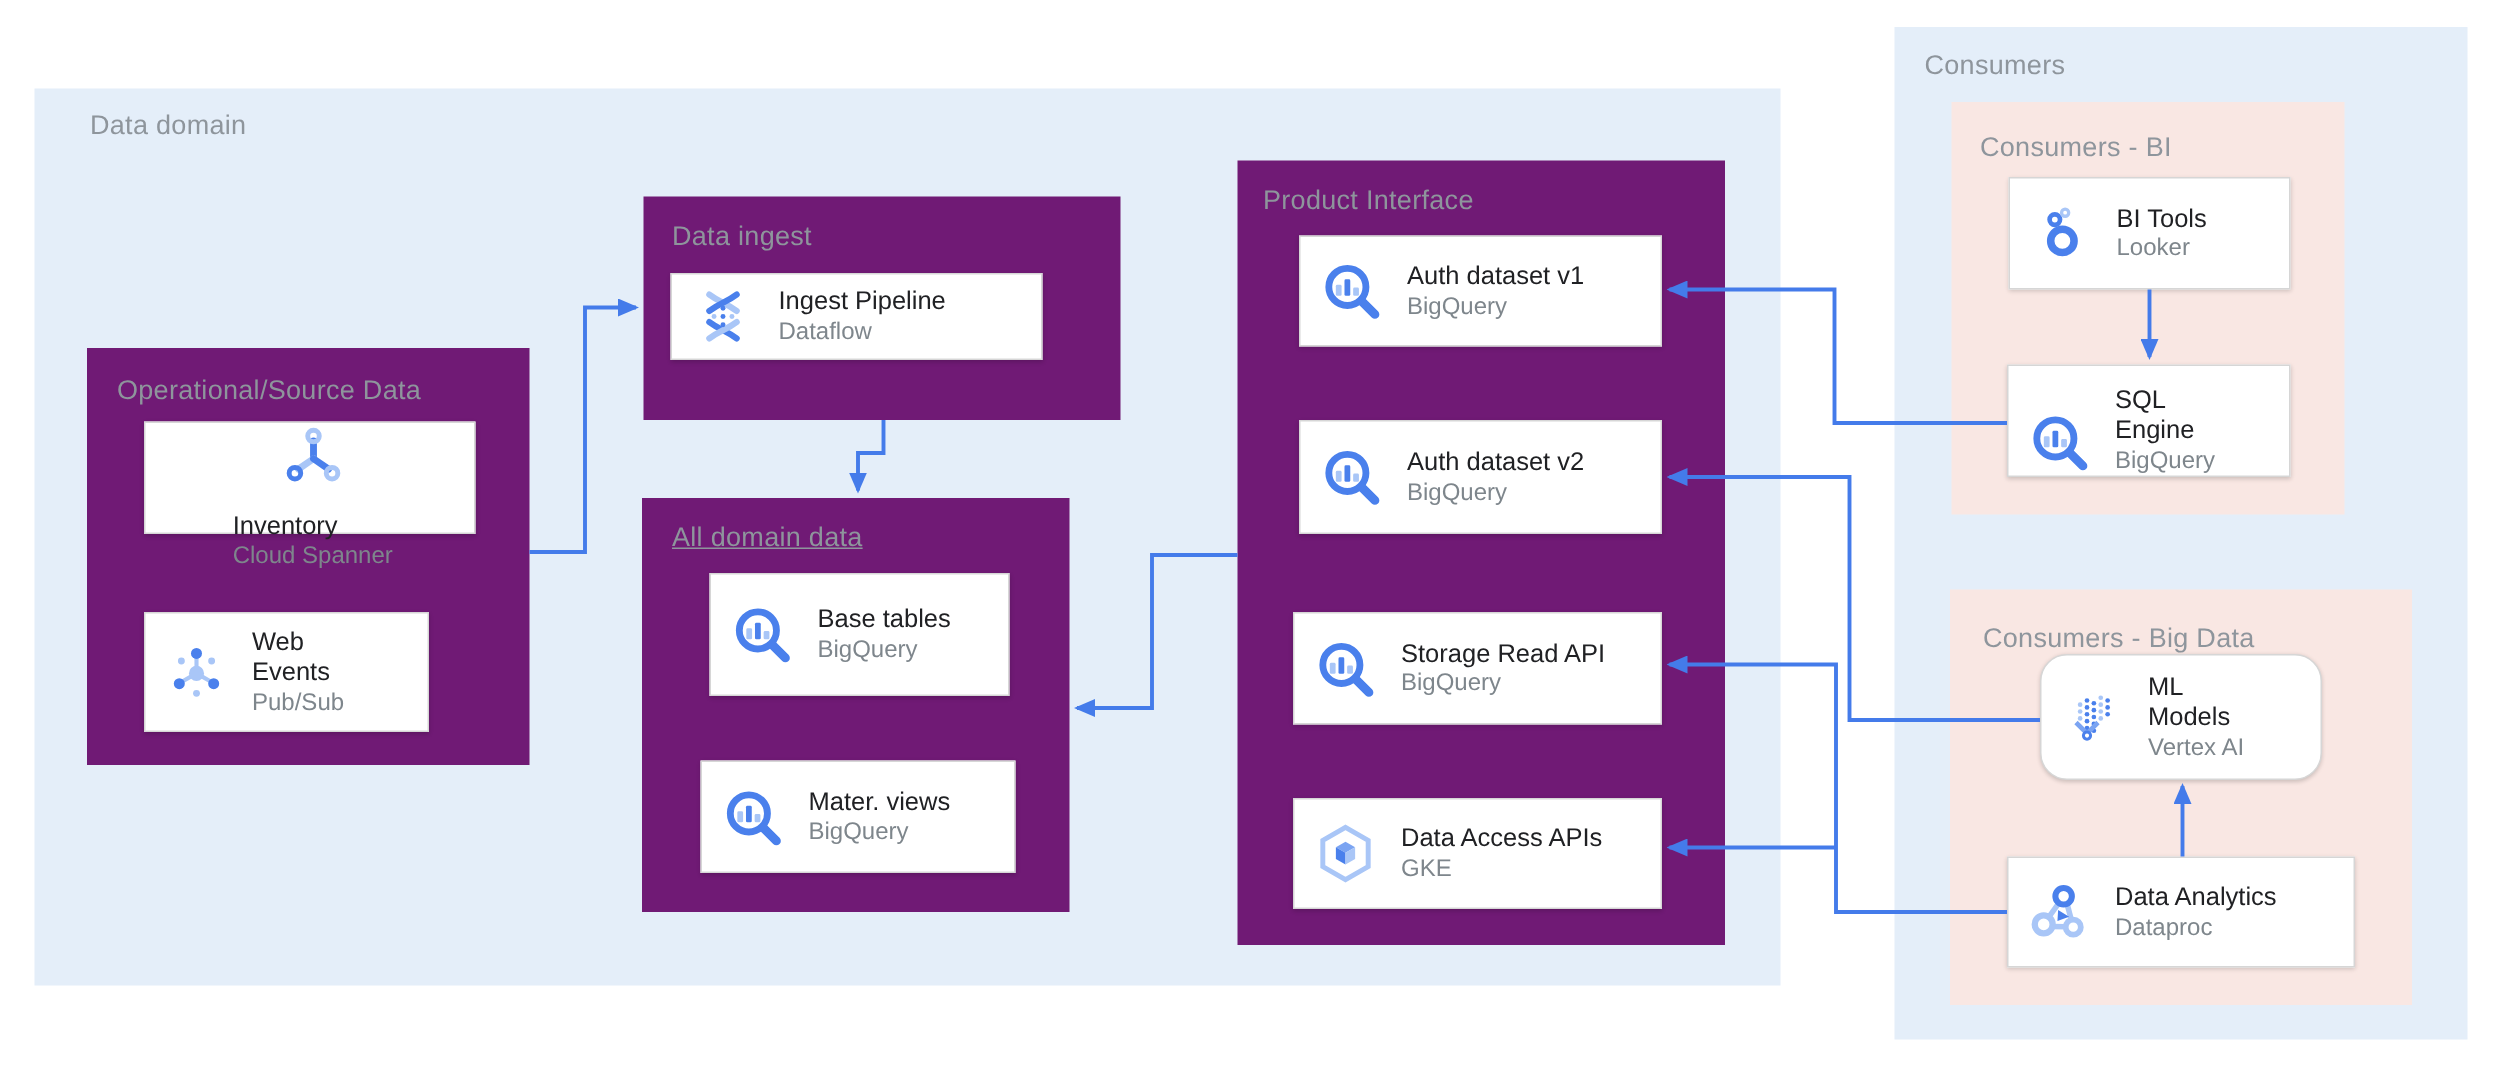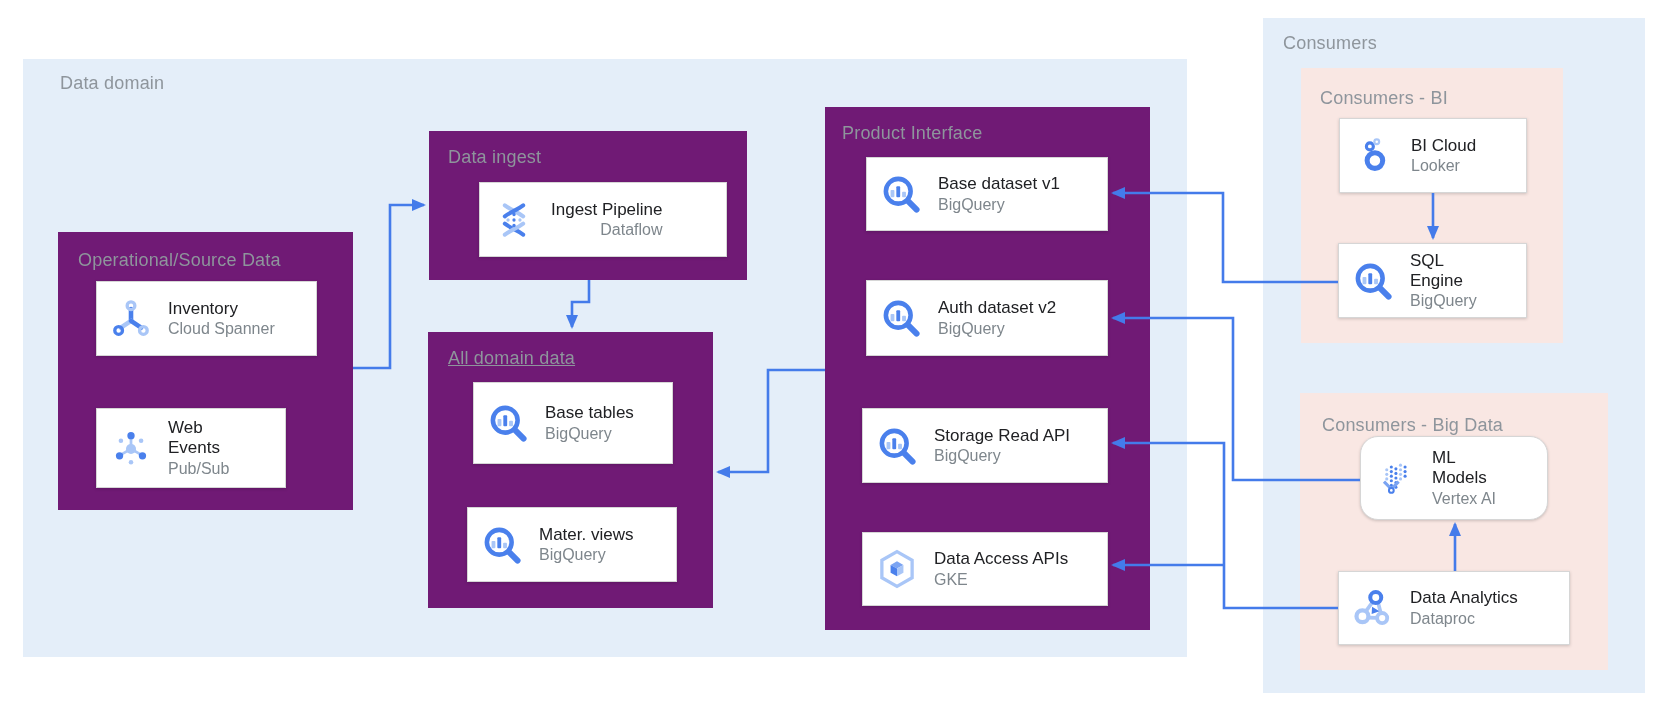--- a/index.html
+++ b/index.html
@@ -147,21 +147,21 @@
   </div>
 
   <div class="group pink" style="left:1301px;top:68px;width:262px;height:275px;">
     <div class="glabel" style="margin:20px 0 0 19px;">Consumers - BI</div>
   </div>
 
   <div class="group pink" style="left:1300px;top:393px;width:308px;height:277px;">
     <div class="glabel" style="margin:22px 0 0 22px;">Consumers - Big Data</div>
   </div>
 
-  <div class="card" style="left:96px;top:281px;width:221px;height:75px;">
+  <div class="card" style="left:96px;top:281px;width:221px;height:75px;flex-direction:column;">
     <span class="icon">
         <svg viewBox="0 0 48 48">
           <use href="#i-spanner"></use>
         </svg>
       </span>
     <span class="txt">
       <span class="t">Inventory</span>
       <span class="s">Cloud Spanner</span>
     </span>
   </div>
@@ -171,21 +171,21 @@
         <svg viewBox="0 0 48 48">
           <use href="#i-pubsub"></use>
         </svg>
       </span>
     <span class="txt">
       <span class="t w72">Web Events</span>
       <span class="s">Pub/Sub</span>
     </span>
   </div>
 
-  <div class="card" style="left:479px;top:182px;width:248px;height:75px;text-align:right;">
+  <div class="card" style="left:447px;top:182px;width:248px;height:58px;">
     <span class="icon">
         <svg viewBox="0 0 48 48">
           <use href="#i-dataflow"></use>
         </svg>
       </span>
     <span class="txt">
       <span class="t">Ingest Pipeline</span>
       <span class="s">Dataflow</span>
     </span>
   </div>
@@ -214,21 +214,21 @@
     </span>
   </div>
 
   <div class="card" style="left:866px;top:157px;width:242px;height:74px;">
     <span class="icon">
         <svg viewBox="0 0 48 48">
           <use href="#i-bigquery"></use>
         </svg>
       </span>
     <span class="txt">
-      <span class="t">Base dataset v1</span>
+      <span class="t">Auth dataset v1</span>
       <span class="s">BigQuery</span>
     </span>
   </div>
 
   <div class="card" style="left:866px;top:280px;width:242px;height:76px;">
     <span class="icon">
         <svg viewBox="0 0 48 48">
           <use href="#i-bigquery"></use>
         </svg>
       </span>
@@ -262,26 +262,26 @@
     </span>
   </div>
 
   <div class="card" style="left:1339px;top:118px;width:188px;height:75px;">
     <span class="icon">
         <svg viewBox="0 0 48 48">
           <use href="#i-looker"></use>
         </svg>
       </span>
     <span class="txt">
-      <span class="t">BI Cloud</span>
+      <span class="t">BI Tools</span>
       <span class="s">Looker</span>
     </span>
   </div>
 
-  <div class="card" style="left:1338px;top:243px;width:189px;height:75px;">
+  <div class="card" style="left:1338px;top:243px;width:189px;height:75px;align-items:flex-end;">
     <span class="icon">
         <svg viewBox="0 0 48 48">
           <use href="#i-bigquery"></use>
         </svg>
       </span>
     <span class="txt">
       <span class="t w72">SQL Engine</span>
       <span class="s">BigQuery</span>
     </span>
   </div>

